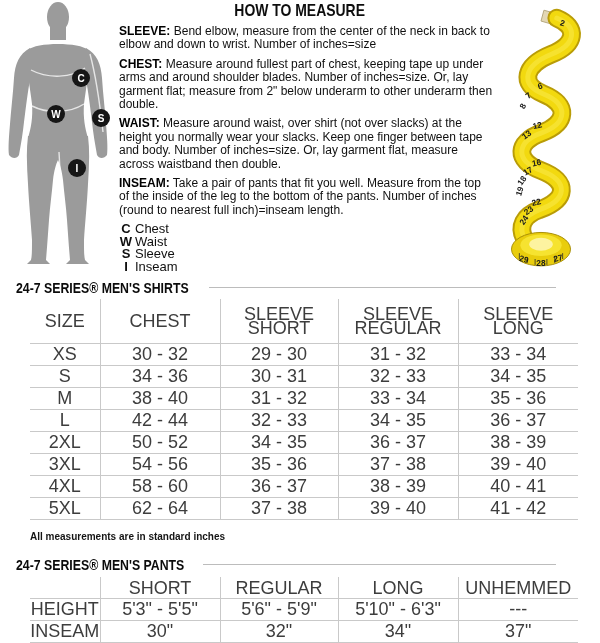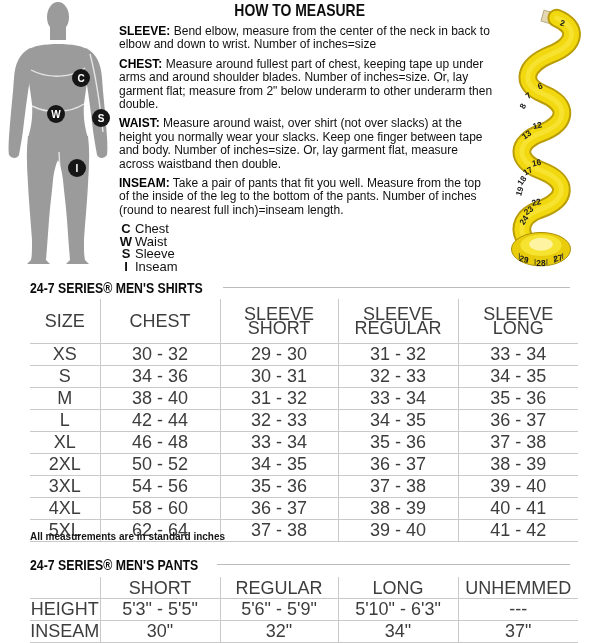--- a/index.html
+++ b/index.html
@@ -16,21 +16,21 @@
   .plabel{font-weight:700;color:#000;}
 
   .legend{margin-top:3px;}
   .legend-row{font-size:13px;line-height:12.5px;color:#101010;}
   .legend-key{display:inline-block;width:14px;text-align:center;font-weight:700;margin-right:2px;}
 
   .figure-wrap{position:absolute;left:0;top:0;width:116px;height:266px;}
   .tape-wrap{position:absolute;left:482px;top:0;width:118px;height:282px;}
 
   
-  .sec-head{position:absolute;left:30px;width:540px;display:flex;align-items:center;}
+  .sec-head{position:absolute;left:16px;width:540px;display:flex;align-items:center;}
   .sec-head .t{font-size:15px;font-weight:800;color:#0b0b0b;white-space:nowrap;
                display:inline-block;transform:scaleX(.82);transform-origin:left center;
                margin-right:-30px;}
   .sec-head .rule{flex:1;height:0;border-top:1px solid #bcbcbc;margin-left:12px;}
 
   
   .tbl{position:absolute;left:30px;width:548px;border-collapse:collapse;table-layout:fixed;
        font-size:18px;color:#3d3d3d;}
   .tbl th{font-weight:400;white-space:pre-line;line-height:14px;text-align:center;padding:0;}
   .tbl td{text-align:center;padding:0;}
@@ -202,27 +202,20 @@
           <td>35 - 36</td>
         </tr>
         <tr>
           <td>L</td>
           <td>42 - 44</td>
           <td>32 - 33</td>
           <td>34 - 35</td>
           <td>36 - 37</td>
         </tr>
         <tr>
-          <td>XL</td>
-          <td>46 - 48</td>
-          <td>33 - 34</td>
-          <td>35 - 36</td>
-          <td>37 - 38</td>
-        </tr>
-        <tr>
           <td>2XL</td>
           <td>50 - 52</td>
           <td>34 - 35</td>
           <td>36 - 37</td>
           <td>38 - 39</td>
         </tr>
         <tr>
           <td>3XL</td>
           <td>54 - 56</td>
           <td>35 - 36</td>

